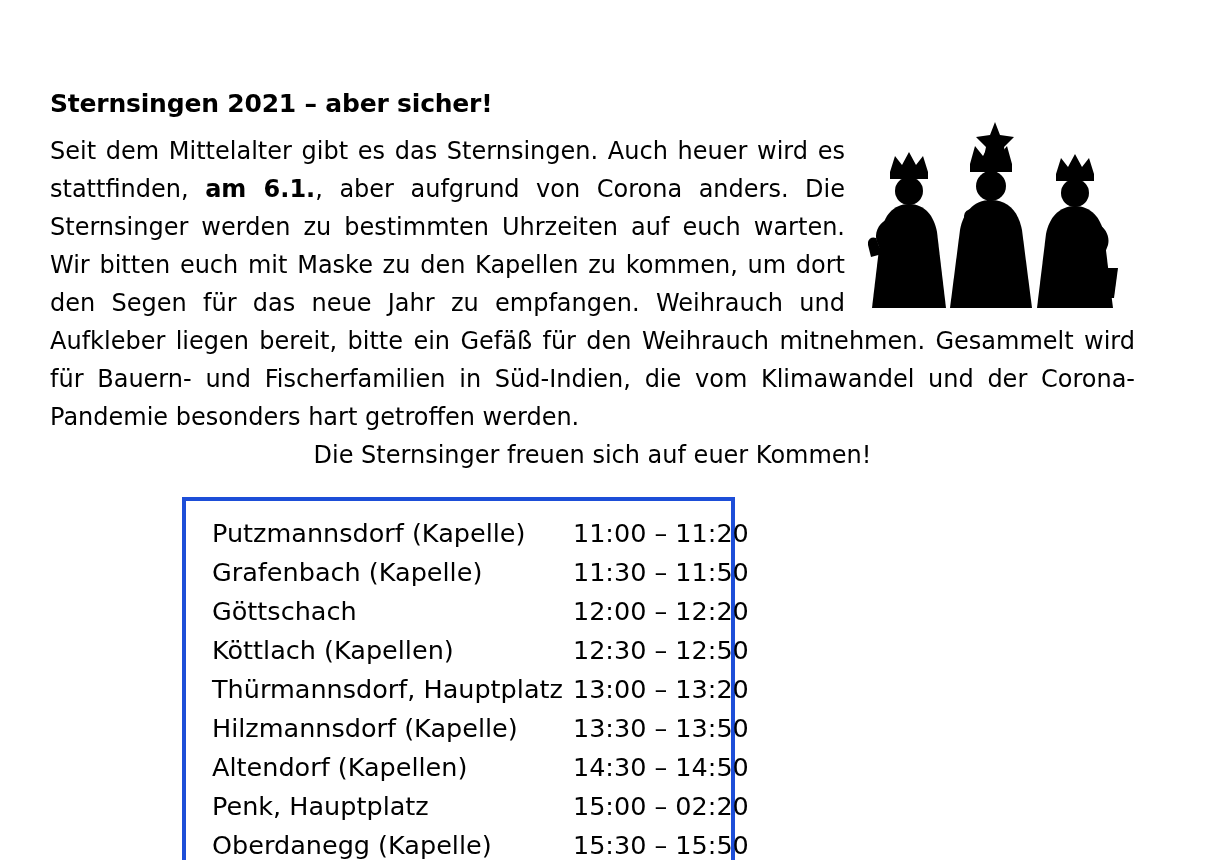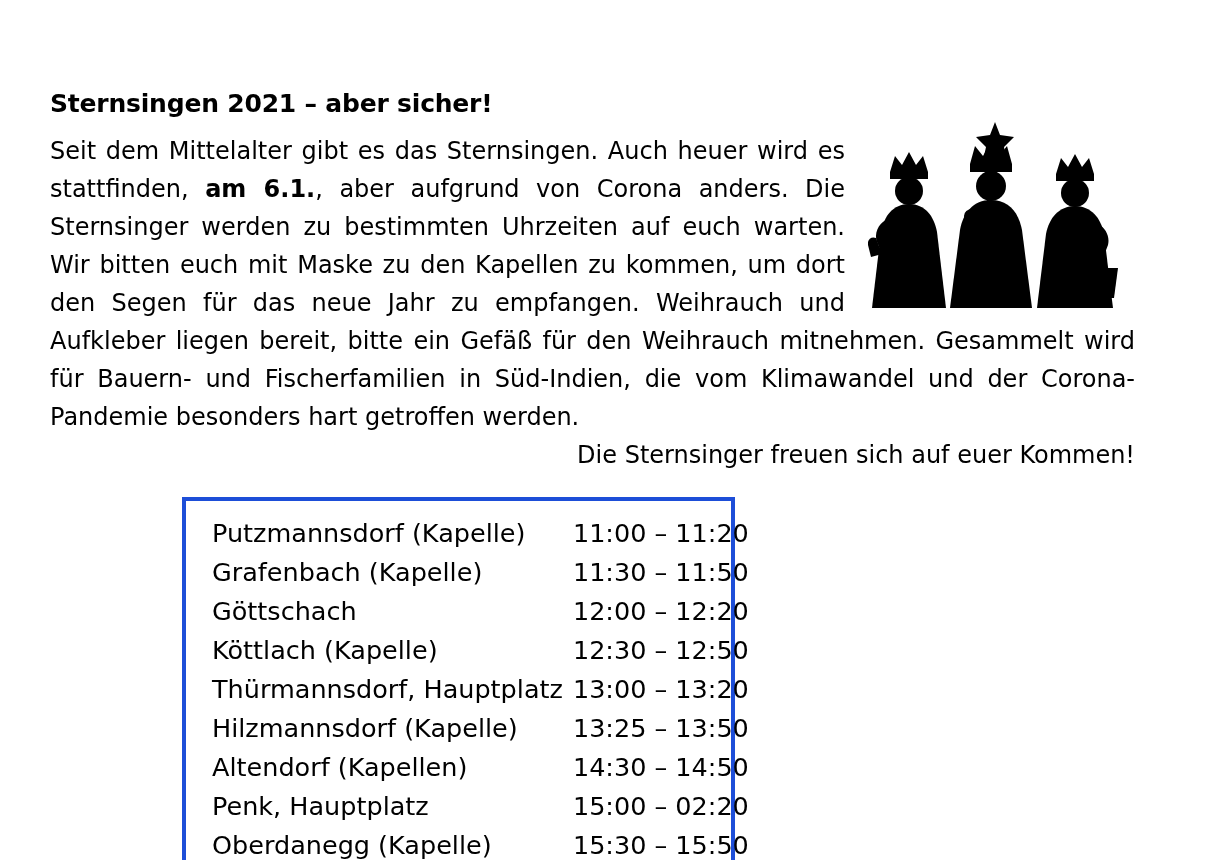--- a/index.html
+++ b/index.html
@@ -49,21 +49,21 @@
   .float-space {
     float: right;
     width: 290px;
     height: 190px;
     shape-outside: inset(0);
   }
   .bodytext p {
     margin: 0;
   }
   .nowrapline {
-    text-align: right;
+    text-align: center;
   }
 
   
   .kings {
     position: absolute;
     left: 868px;
     top: 60px;
     width: 268px;
     height: 195px;
   }
@@ -169,30 +169,30 @@
         </tr>
         <tr>
           <td class="place">Grafenbach (Kapelle)</td>
           <td class="time">11:30 – 11:50</td>
         </tr>
         <tr>
           <td class="place">Göttschach</td>
           <td class="time">12:00 – 12:20</td>
         </tr>
         <tr>
-          <td class="place">Köttlach (Kapelle)</td>
+          <td class="place">Köttlach (Kapellen)</td>
           <td class="time">12:30 – 12:50</td>
         </tr>
         <tr>
           <td class="place">Thürmannsdorf, Hauptplatz</td>
           <td class="time">13:00 – 13:20</td>
         </tr>
         <tr>
           <td class="place">Hilzmannsdorf (Kapelle)</td>
-          <td class="time">13:25 – 13:50</td>
+          <td class="time">13:30 – 13:50</td>
         </tr>
         <tr>
           <td class="place">Altendorf (Kapellen)</td>
           <td class="time">14:30 – 14:50</td>
         </tr>
         <tr>
           <td class="place">Penk, Hauptplatz</td>
           <td class="time">15:00 – 02:20</td>
         </tr>
         <tr>

